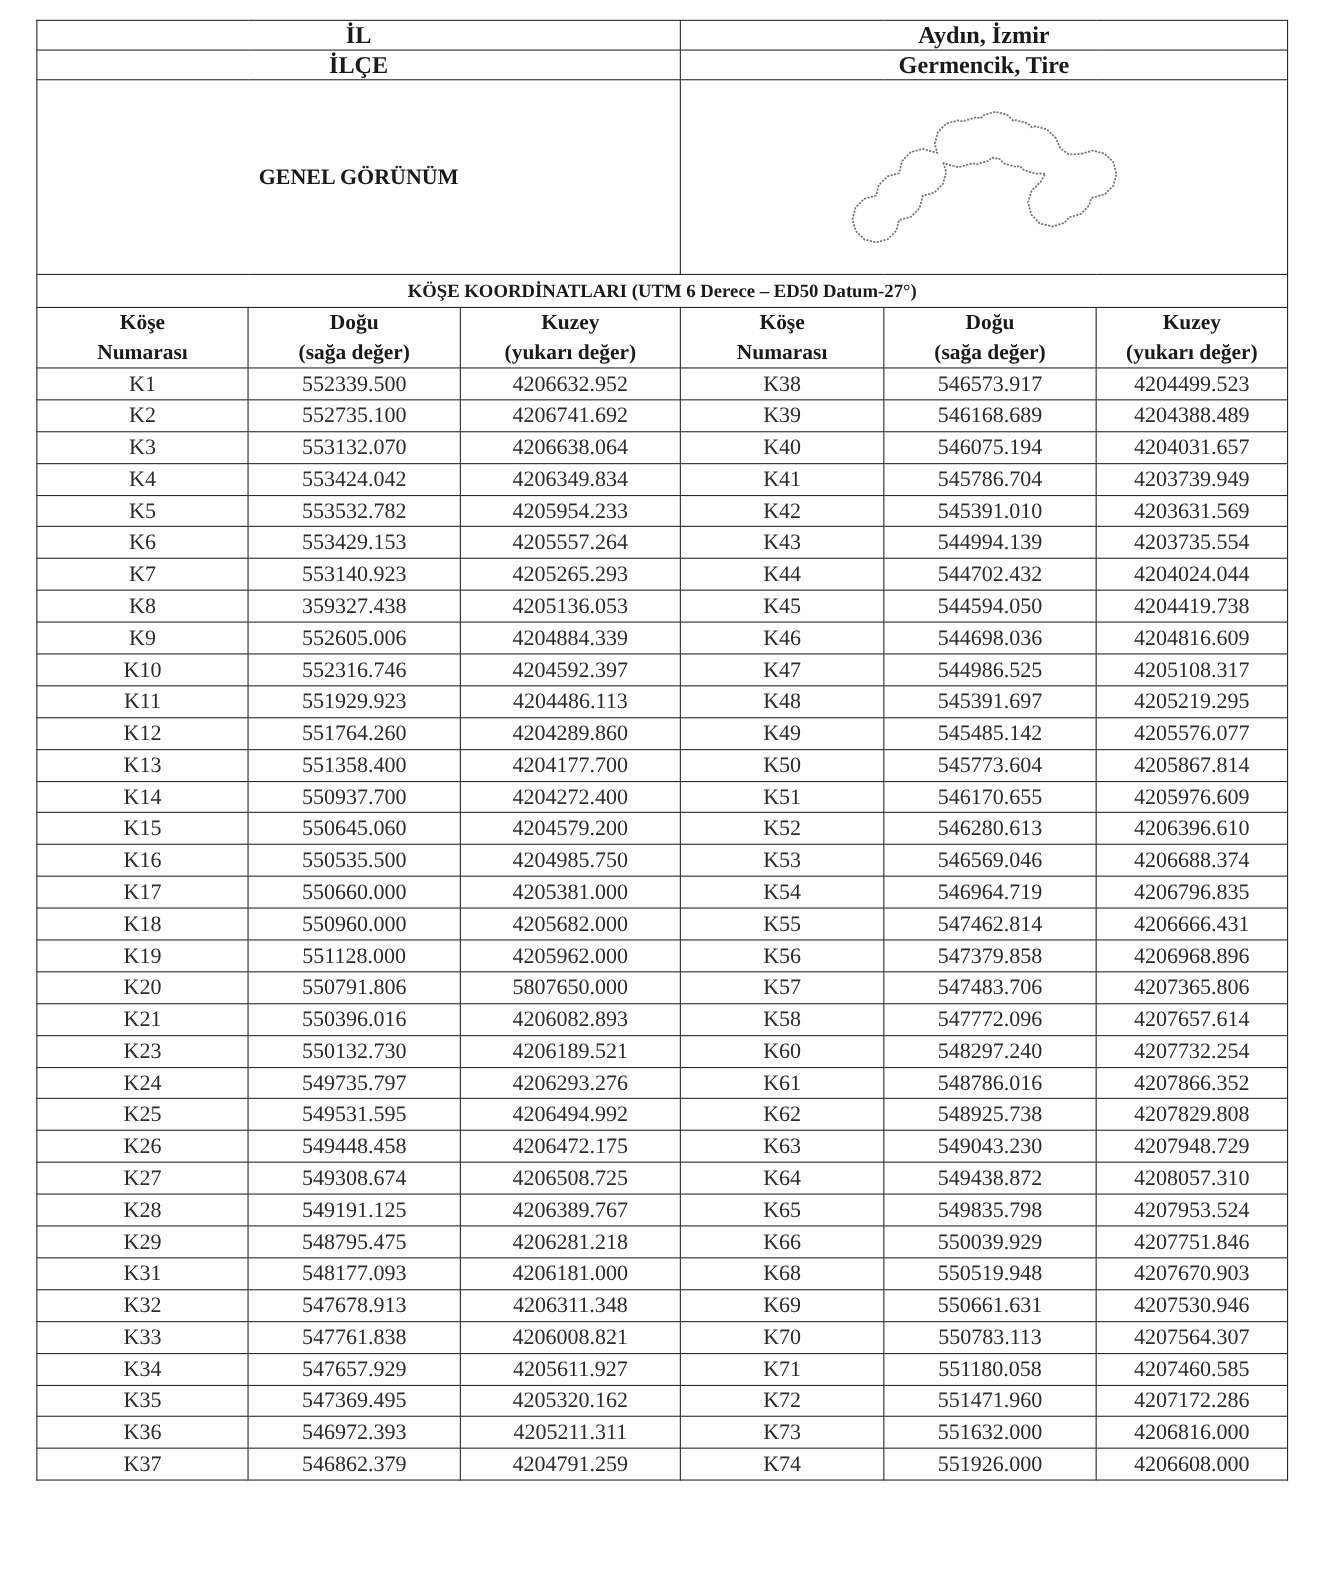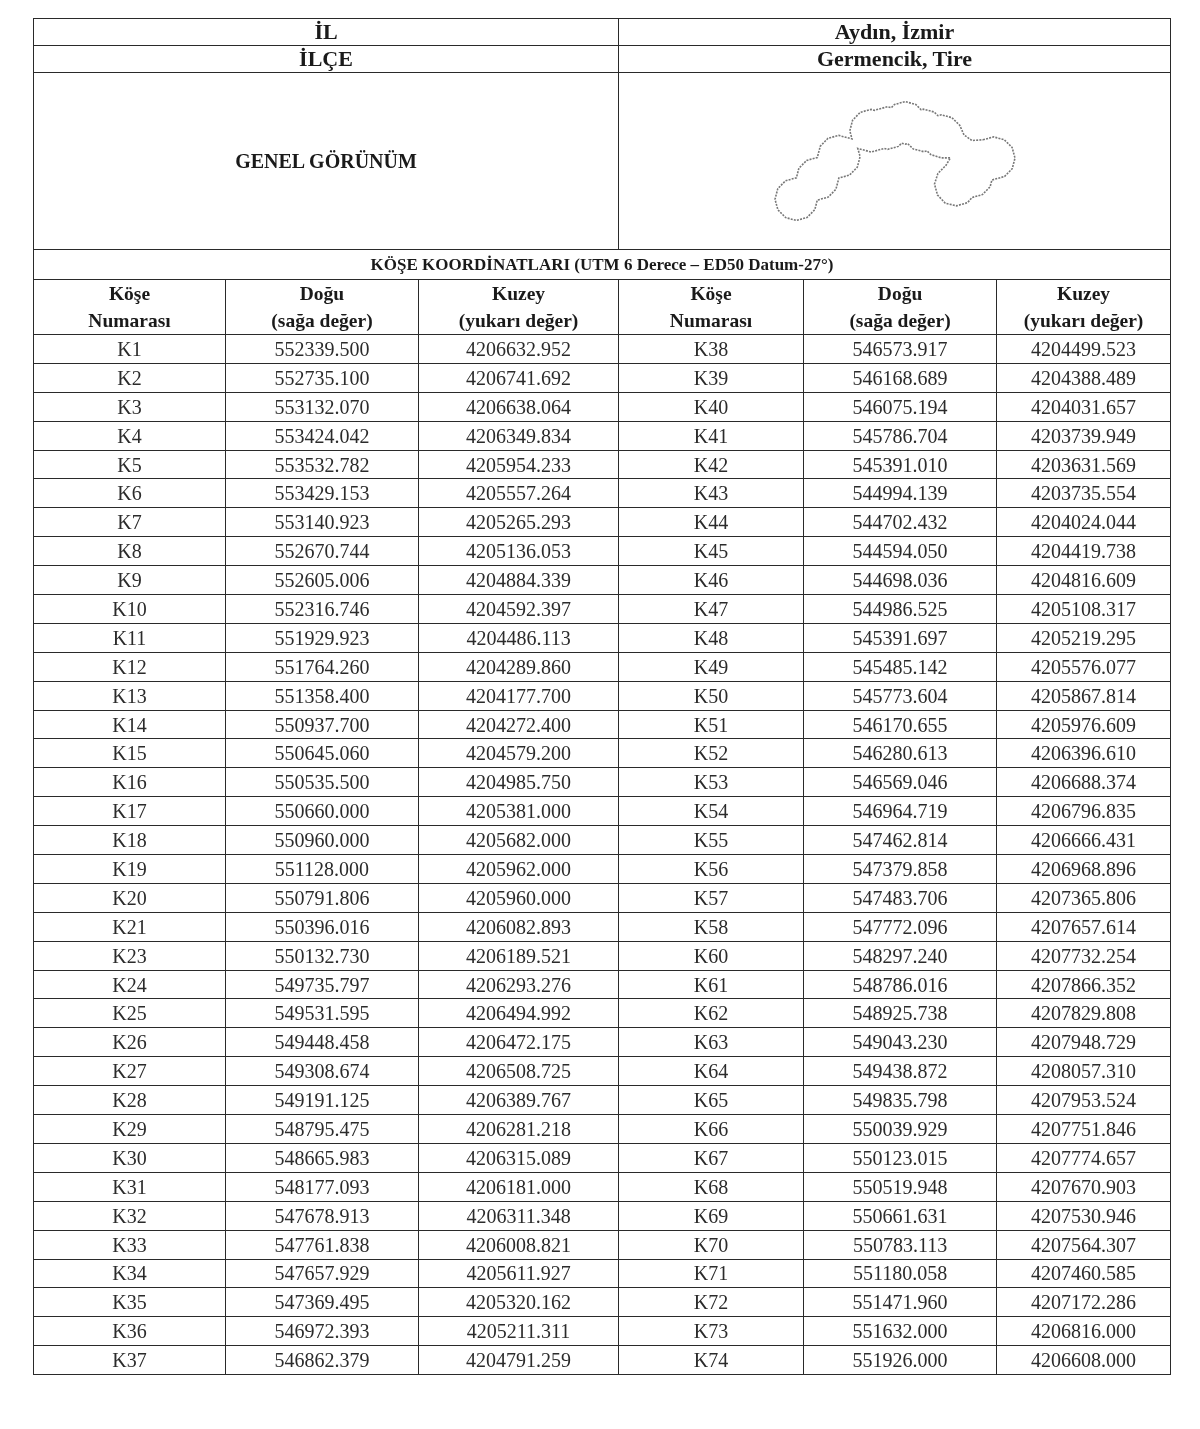--- a/index.html
+++ b/index.html
@@ -121,21 +121,21 @@
         <tr class="data">
           <td>K7</td>
           <td>553140.923</td>
           <td>4205265.293</td>
           <td>K44</td>
           <td>544702.432</td>
           <td>4204024.044</td>
         </tr>
         <tr class="data">
           <td>K8</td>
-          <td>552670.744</td>
+          <td>359327.438</td>
           <td>4205136.053</td>
           <td>K45</td>
           <td>544594.050</td>
           <td>4204419.738</td>
         </tr>
         <tr class="data">
           <td>K9</td>
           <td>552605.006</td>
           <td>4204884.339</td>
           <td>K46</td>
@@ -218,21 +218,21 @@
           <td>K19</td>
           <td>551128.000</td>
           <td>4205962.000</td>
           <td>K56</td>
           <td>547379.858</td>
           <td>4206968.896</td>
         </tr>
         <tr class="data">
           <td>K20</td>
           <td>550791.806</td>
-          <td>4205960.000</td>
+          <td>5807650.000</td>
           <td>K57</td>
           <td>547483.706</td>
           <td>4207365.806</td>
         </tr>
         <tr class="data">
           <td>K21</td>
           <td>550396.016</td>
           <td>4206082.893</td>
           <td>K58</td>
           <td>547772.096</td>
@@ -288,28 +288,20 @@
         </tr>
         <tr class="data">
           <td>K29</td>
           <td>548795.475</td>
           <td>4206281.218</td>
           <td>K66</td>
           <td>550039.929</td>
           <td>4207751.846</td>
         </tr>
         <tr class="data">
-          <td>K30</td>
-          <td>548665.983</td>
-          <td>4206315.089</td>
-          <td>K67</td>
-          <td>550123.015</td>
-          <td>4207774.657</td>
-        </tr>
-        <tr class="data">
           <td>K31</td>
           <td>548177.093</td>
           <td>4206181.000</td>
           <td>K68</td>
           <td>550519.948</td>
           <td>4207670.903</td>
         </tr>
         <tr class="data">
           <td>K32</td>
           <td>547678.913</td>

